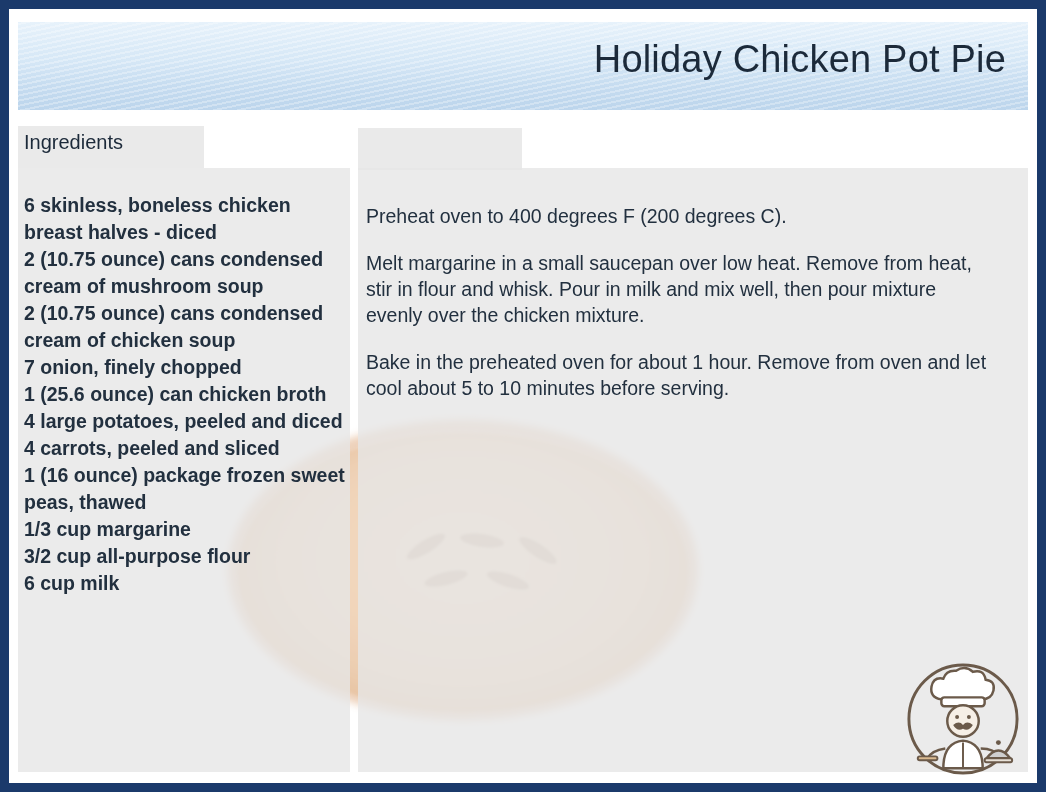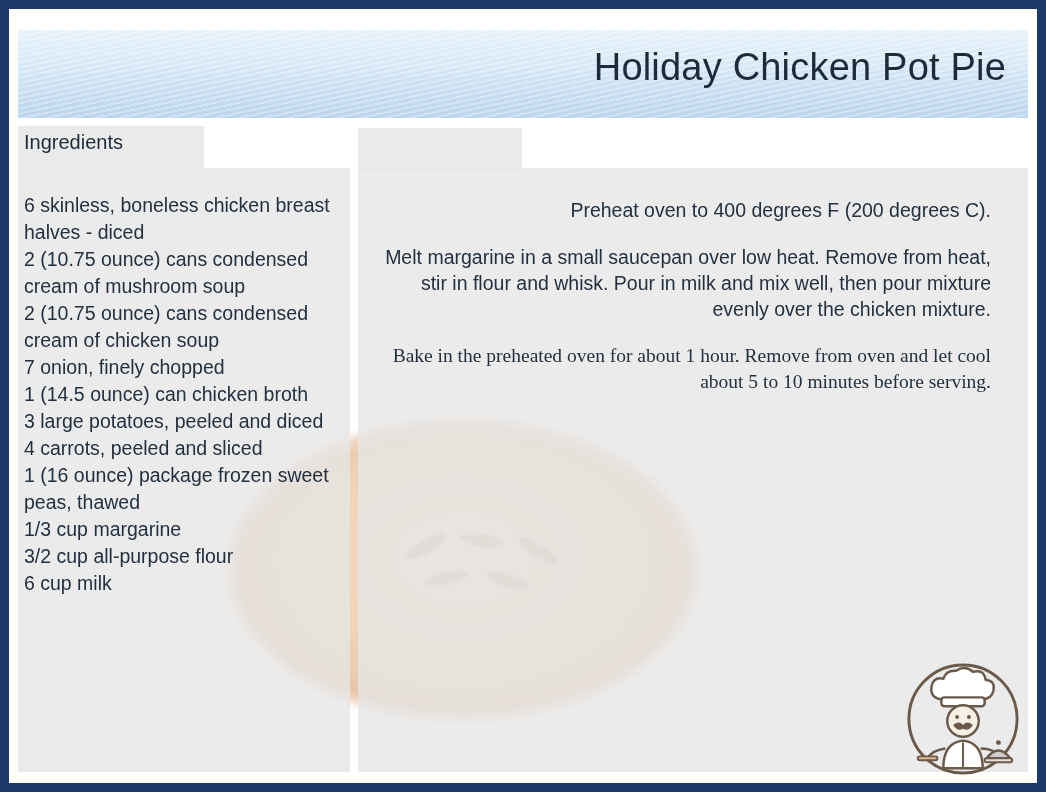--- a/index.html
+++ b/index.html
@@ -39,21 +39,20 @@
 
   
   .title-banner {
     position: absolute;
     left: 18px;
     top: 22px;
     width: 1010px;
     height: 88px;
     background: linear-gradient(to bottom, #e7f2fb 0%, #d5e7f6 45%, #c6dcf0 72%, #bcd5ec 100%);
     overflow: hidden;
-    margin-top: 8px;
   }
   .title-banner::before {
     content: "";
     position: absolute;
     left: 0; top: 0; right: 0; bottom: 0;
     background: repeating-linear-gradient(
         -12deg,
         rgba(255,255,255,0.0) 0px,
         rgba(255,255,255,0.0) 3px,
         rgba(255,255,255,0.55) 3px,
@@ -158,45 +157,44 @@
   }
 
   .ingredients-list {
     position: absolute;
     left: 24px;
     top: 192px;
     width: 322px;
     font-size: 19.5px;
     line-height: 27px;
     color: #22303f;
+    font-weight: bold;
   }
   .ingredients-list li {
     list-style: none;
   }
   ul.ingredients-list {
     margin: 0;
     padding: 0;
   }
 
   .directions-body {
     position: absolute;
     left: 366px;
     top: 193px;
     width: 625px;
     font-size: 19.5px;
     line-height: 26px;
     color: #22303f;
   }
   .directions-body p {
-    margin: 4px 0 21px 0;
-    text-align: right;
+    margin: 10px 0 21px 0;
   }
   .directions-body p:last-child {
     margin-bottom: 0;
-    font-family: Liberation Serif, serif;
   }
 
   
   .chef-logo {
     position: absolute;
     right: 24px;
     bottom: 14px;
     width: 118px;
     height: 118px;
   }
@@ -225,22 +223,22 @@
 
   <div class="tab tab-ingredients"></div>
   <div class="panel panel-ingredients"></div>
   <div class="tab-label tab-label-ing">Ingredients</div>
 
   <ul class="ingredients-list">
     <li>6 skinless, boneless chicken breast halves - diced</li>
     <li>2 (10.75 ounce) cans  condensed cream of mushroom soup</li>
     <li>2 (10.75 ounce) cans  condensed cream of chicken soup</li>
     <li>7 onion, finely chopped</li>
-    <li>1 (14.5 ounce) can chicken broth</li>
-    <li>3 large potatoes, peeled and diced</li>
+    <li>1 (25.6 ounce) can chicken broth</li>
+    <li>4 large potatoes, peeled and diced</li>
     <li>4 carrots, peeled and sliced</li>
     <li>1 (16 ounce) package frozen sweet peas, thawed</li>
     <li>1/3 cup margarine</li>
     <li>3/2 cup all-purpose flour</li>
     <li>6 cup milk</li>
   </ul>
 
   <div class="tab tab-directions"></div>
   <div class="panel panel-directions"></div>
 

